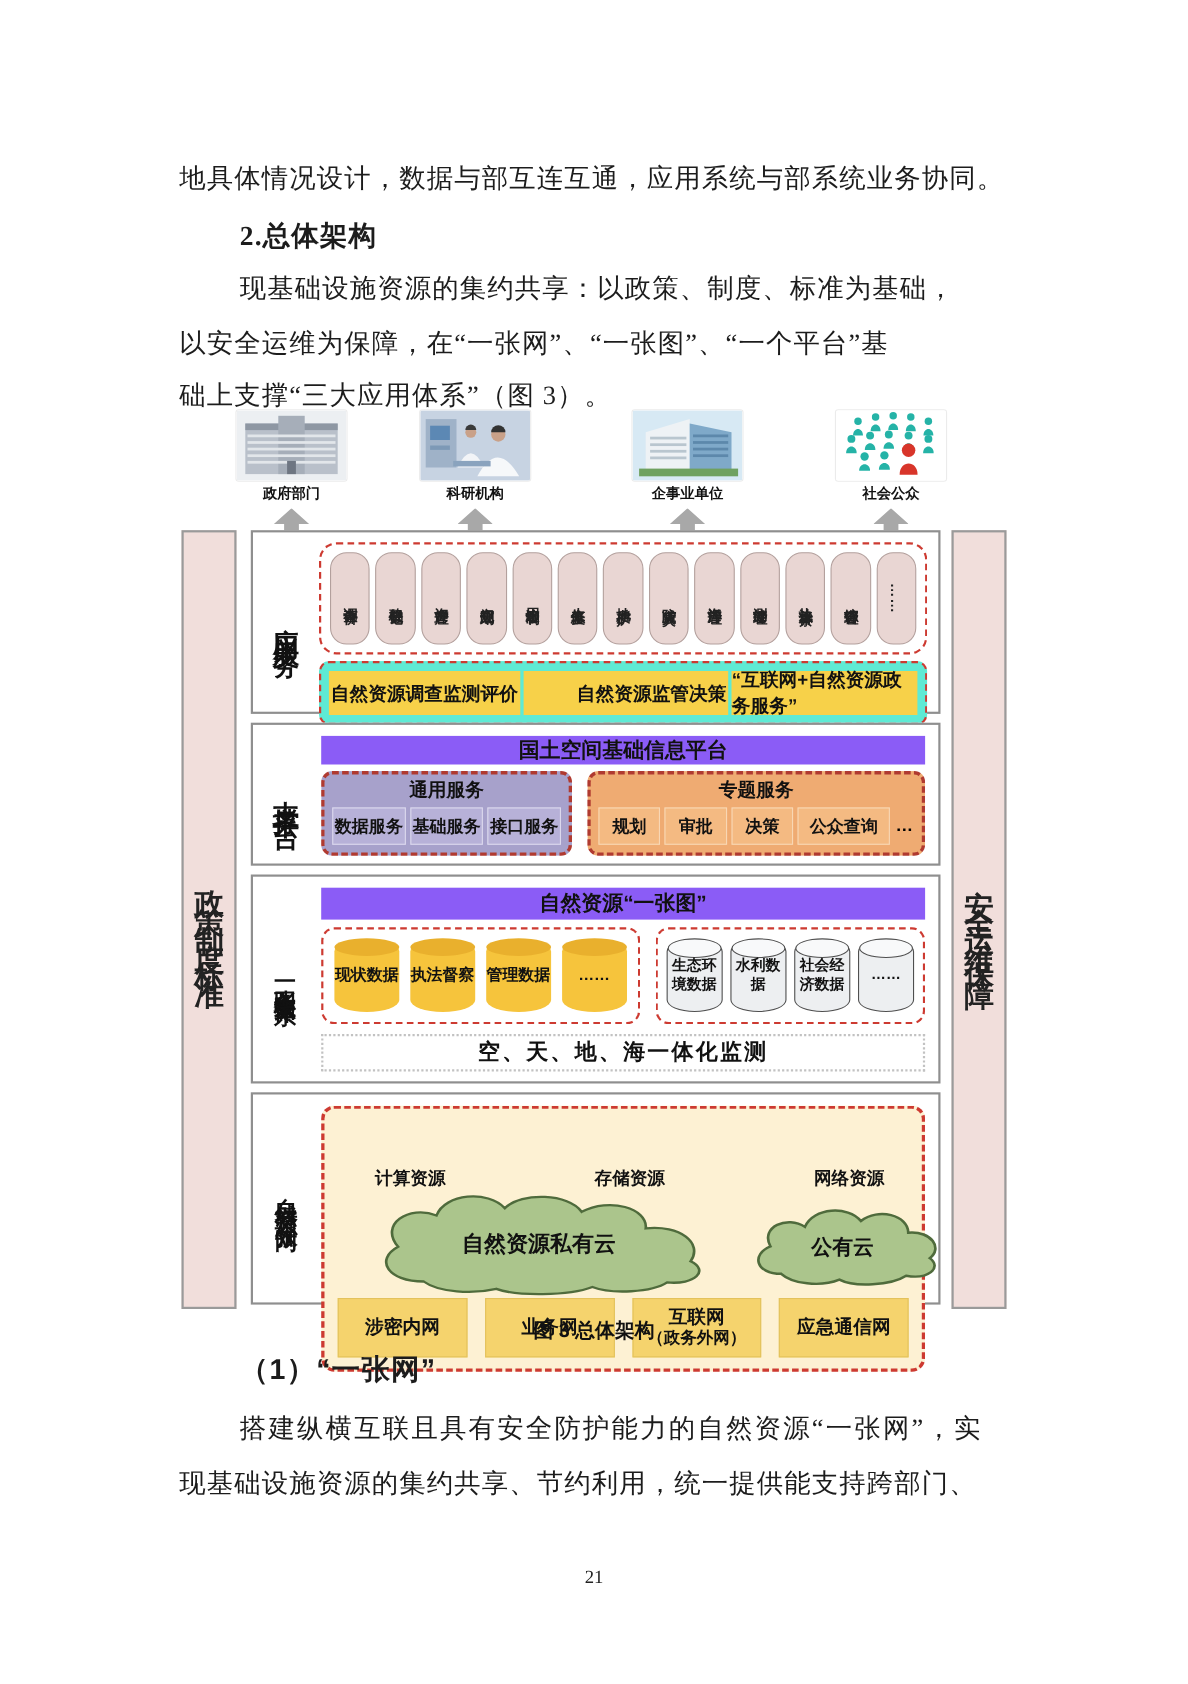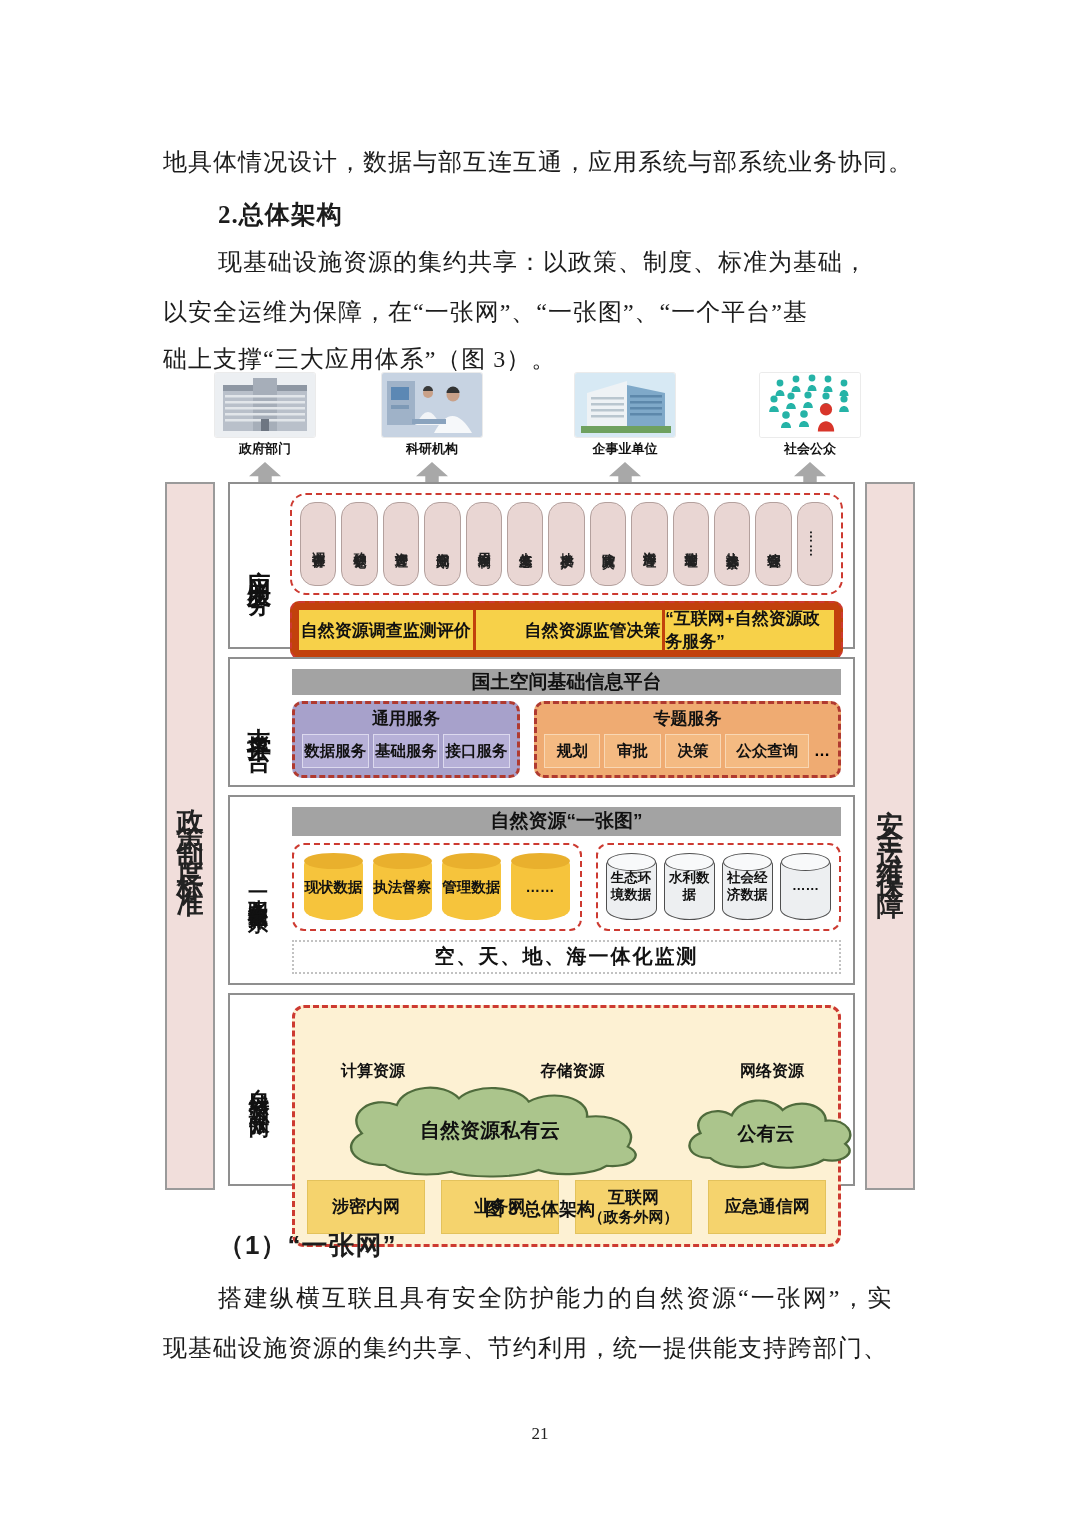--- a/index.html
+++ b/index.html
@@ -34,27 +34,27 @@
   .sec1 .section-label span, .sec2 .section-label span { font-size:24px; letter-spacing:7px; }
   .sec3 .section-label span { font-size:20px; letter-spacing:2px; }
   .sec4 .section-label span { font-size:21px; letter-spacing:5px; }
   .section-content { flex:1; display:flex; flex-direction:column; }
 
   
   .pills-wrap { margin:9px 10px 3px 2px; border:2px dashed #cd3a31; border-radius:16px; padding:7px 8px; display:flex; gap:5px; }
   .pill { flex:1; height:84px; background:#e9d6d3; border:1.5px solid #b3a09d; border-radius:15px;
       display:flex; align-items:center; justify-content:center; }
   .pill span { writing-mode:vertical-rl; font-size:13px; font-weight:600; letter-spacing:1px; color:#222; }
-  .systems-wrap { margin:3px 10px 8px 2px; border:2px dashed #cd3a31; border-radius:9px; background:#c2410c; padding:7px 7px; display:flex; gap:3px; }
+  .systems-wrap { margin:3px 10px 8px 2px; border:2px dashed #cd3a31; border-radius:9px; background:#5eead4; padding:7px 7px; display:flex; gap:3px; }
   .sys-cell { background:#f7d149; height:40px; display:flex; align-items:center; justify-content:center;
       font-weight:bold; font-size:17px; color:#111; }
   .sys-1 { flex:36; } .sys-2 { flex:29;padding-left:47px; } .sys-3 { flex:35; }
 
   
-  .banner { margin:10px 12px 6px 4px; background:#a3a3a3; height:34px; display:flex; align-items:center; justify-content:center;
+  .banner { margin:10px 12px 6px 4px; background:#8b5cf6; height:34px; display:flex; align-items:center; justify-content:center;
       font-weight:bold; font-size:19px; color:#111; }
 
   
   .svc-row { display:flex; gap:14px; margin:0 12px 11px 4px; }
   .svc-box { border:3px dashed #b03a30; border-radius:10px; padding:3px 7px 7px; }
   .svc-general { flex:42; background:#a7a1cb; }
   .svc-thematic { flex:58; background:#efab72; display:flex; flex-direction:column; }
   .svc-title { text-align:center; font-weight:bold; font-size:17px; color:#111; margin-bottom:4px; }
   .svc-items { display:flex; gap:4px; align-items:center; }
   .svc-item { flex:1; height:34px; display:flex; align-items:center; justify-content:center; font-weight:600; font-size:15.5px; color:#111; }

